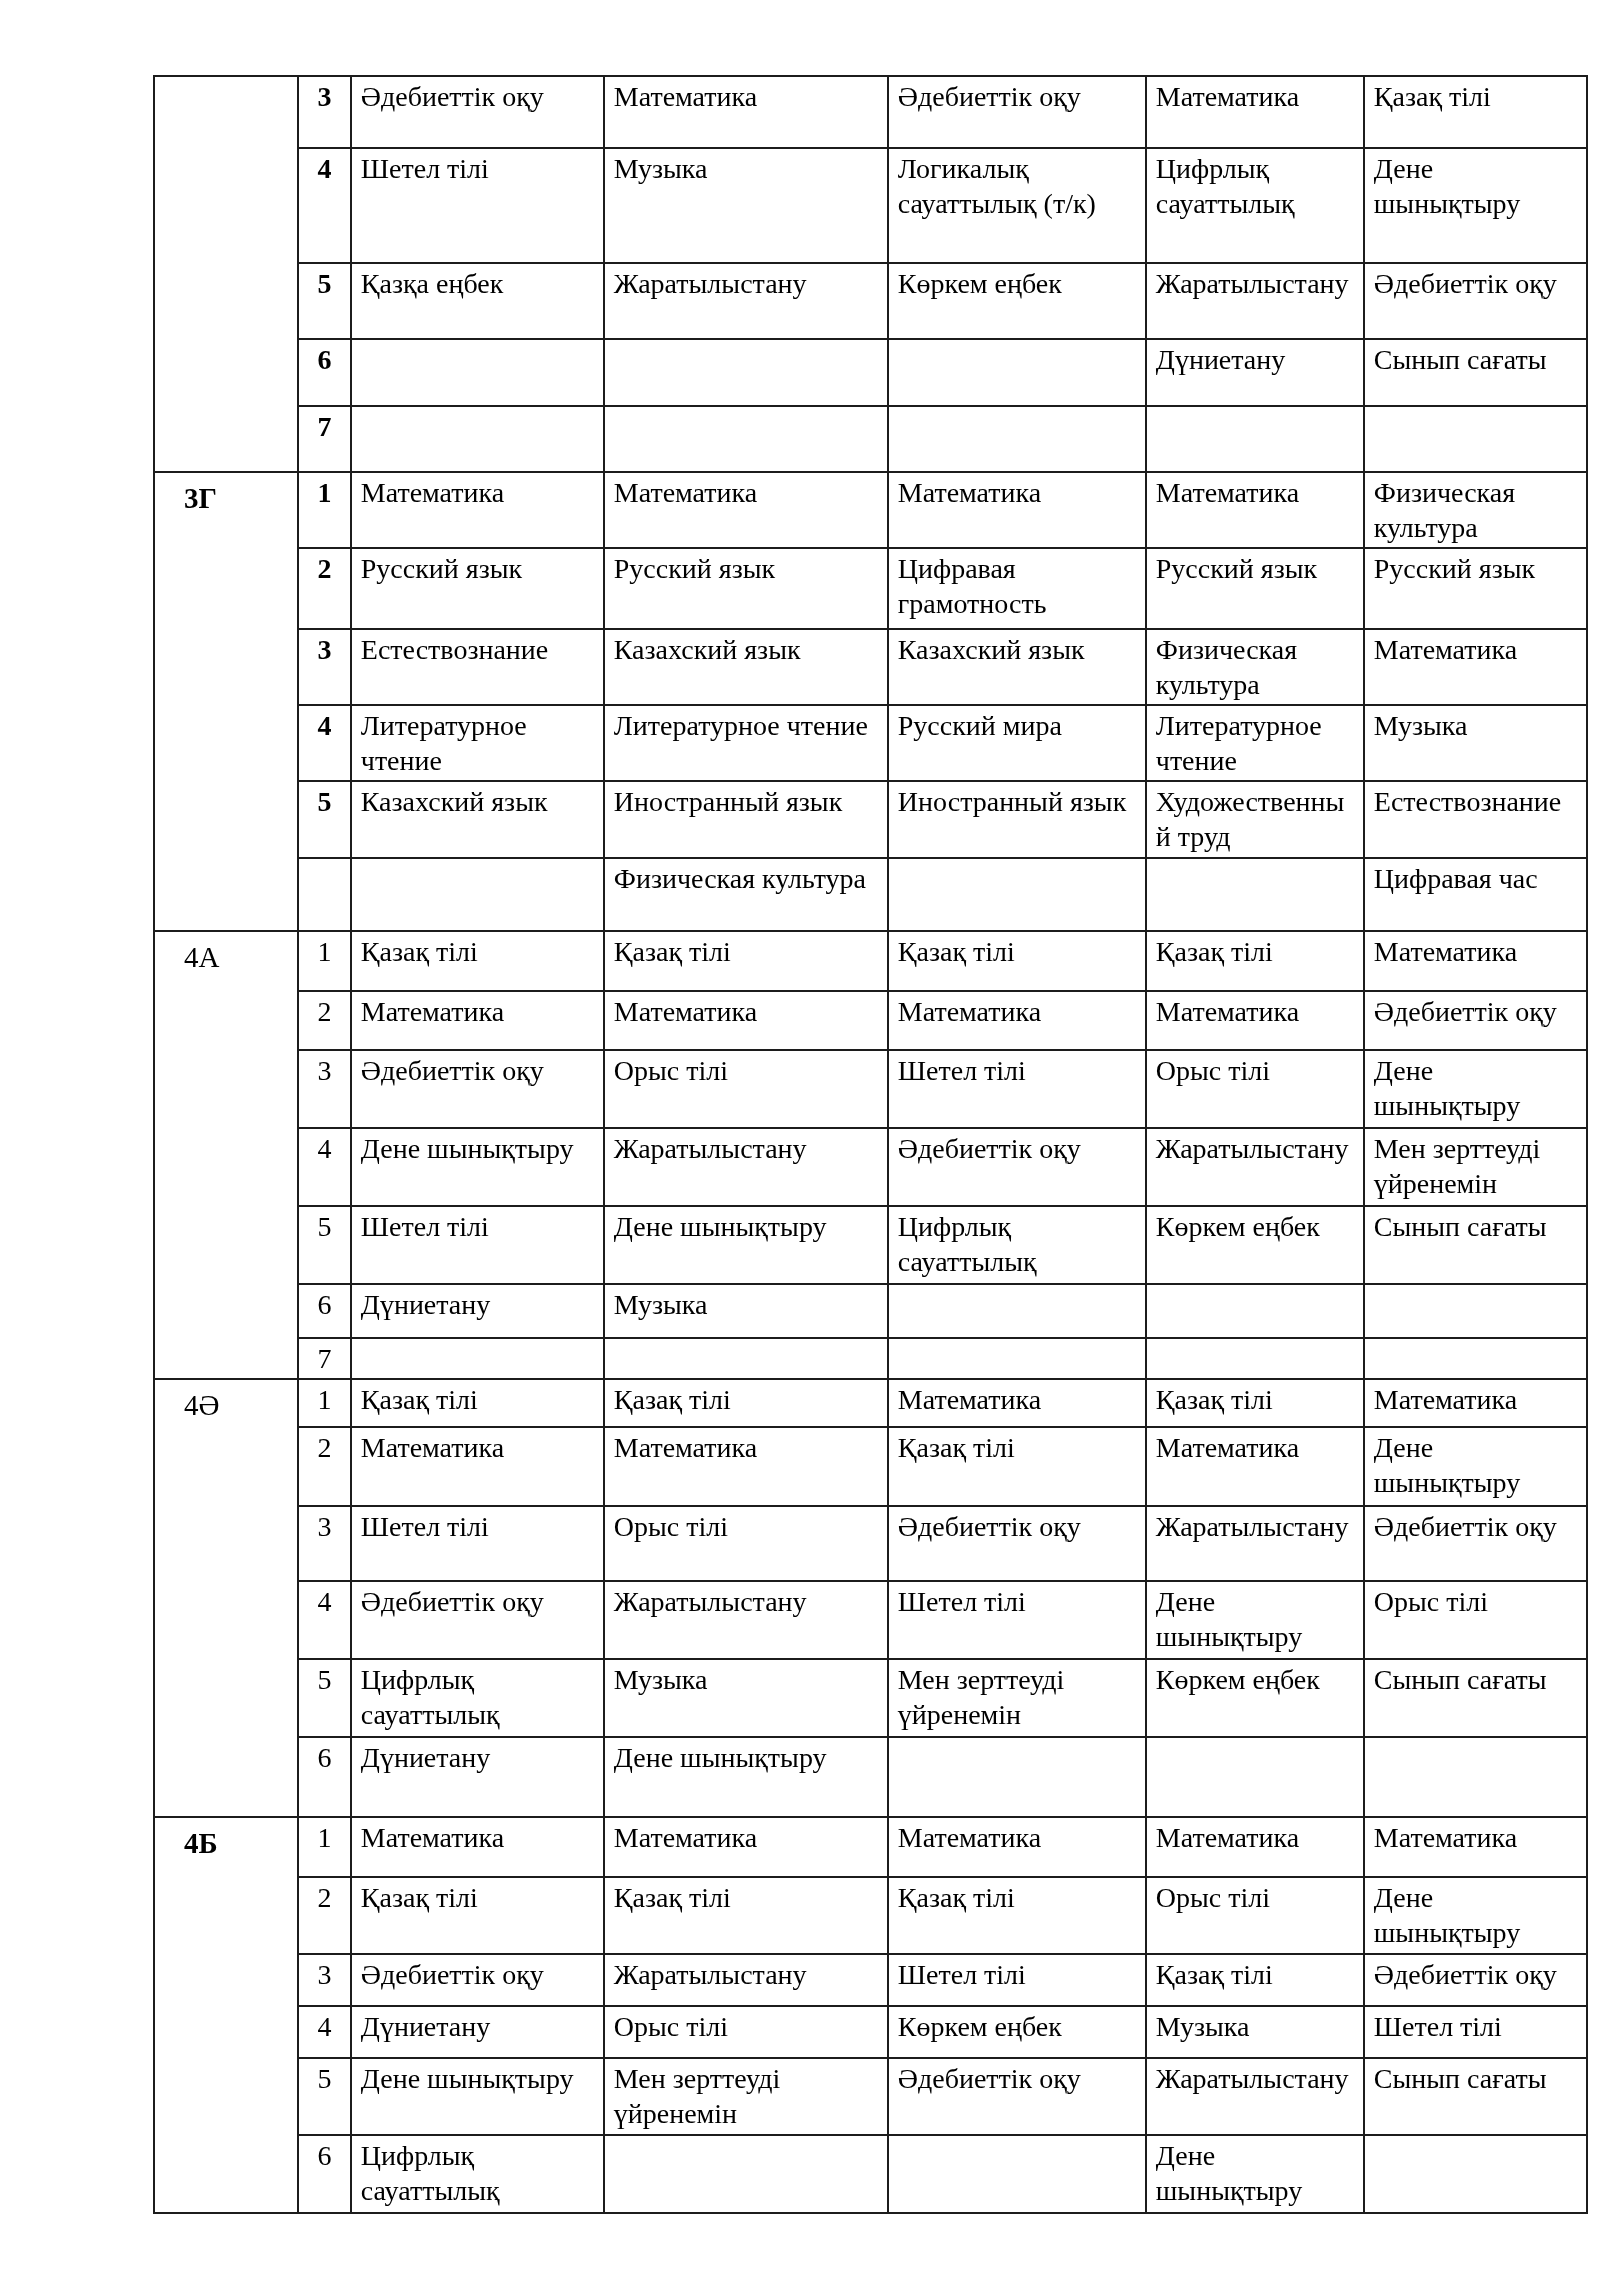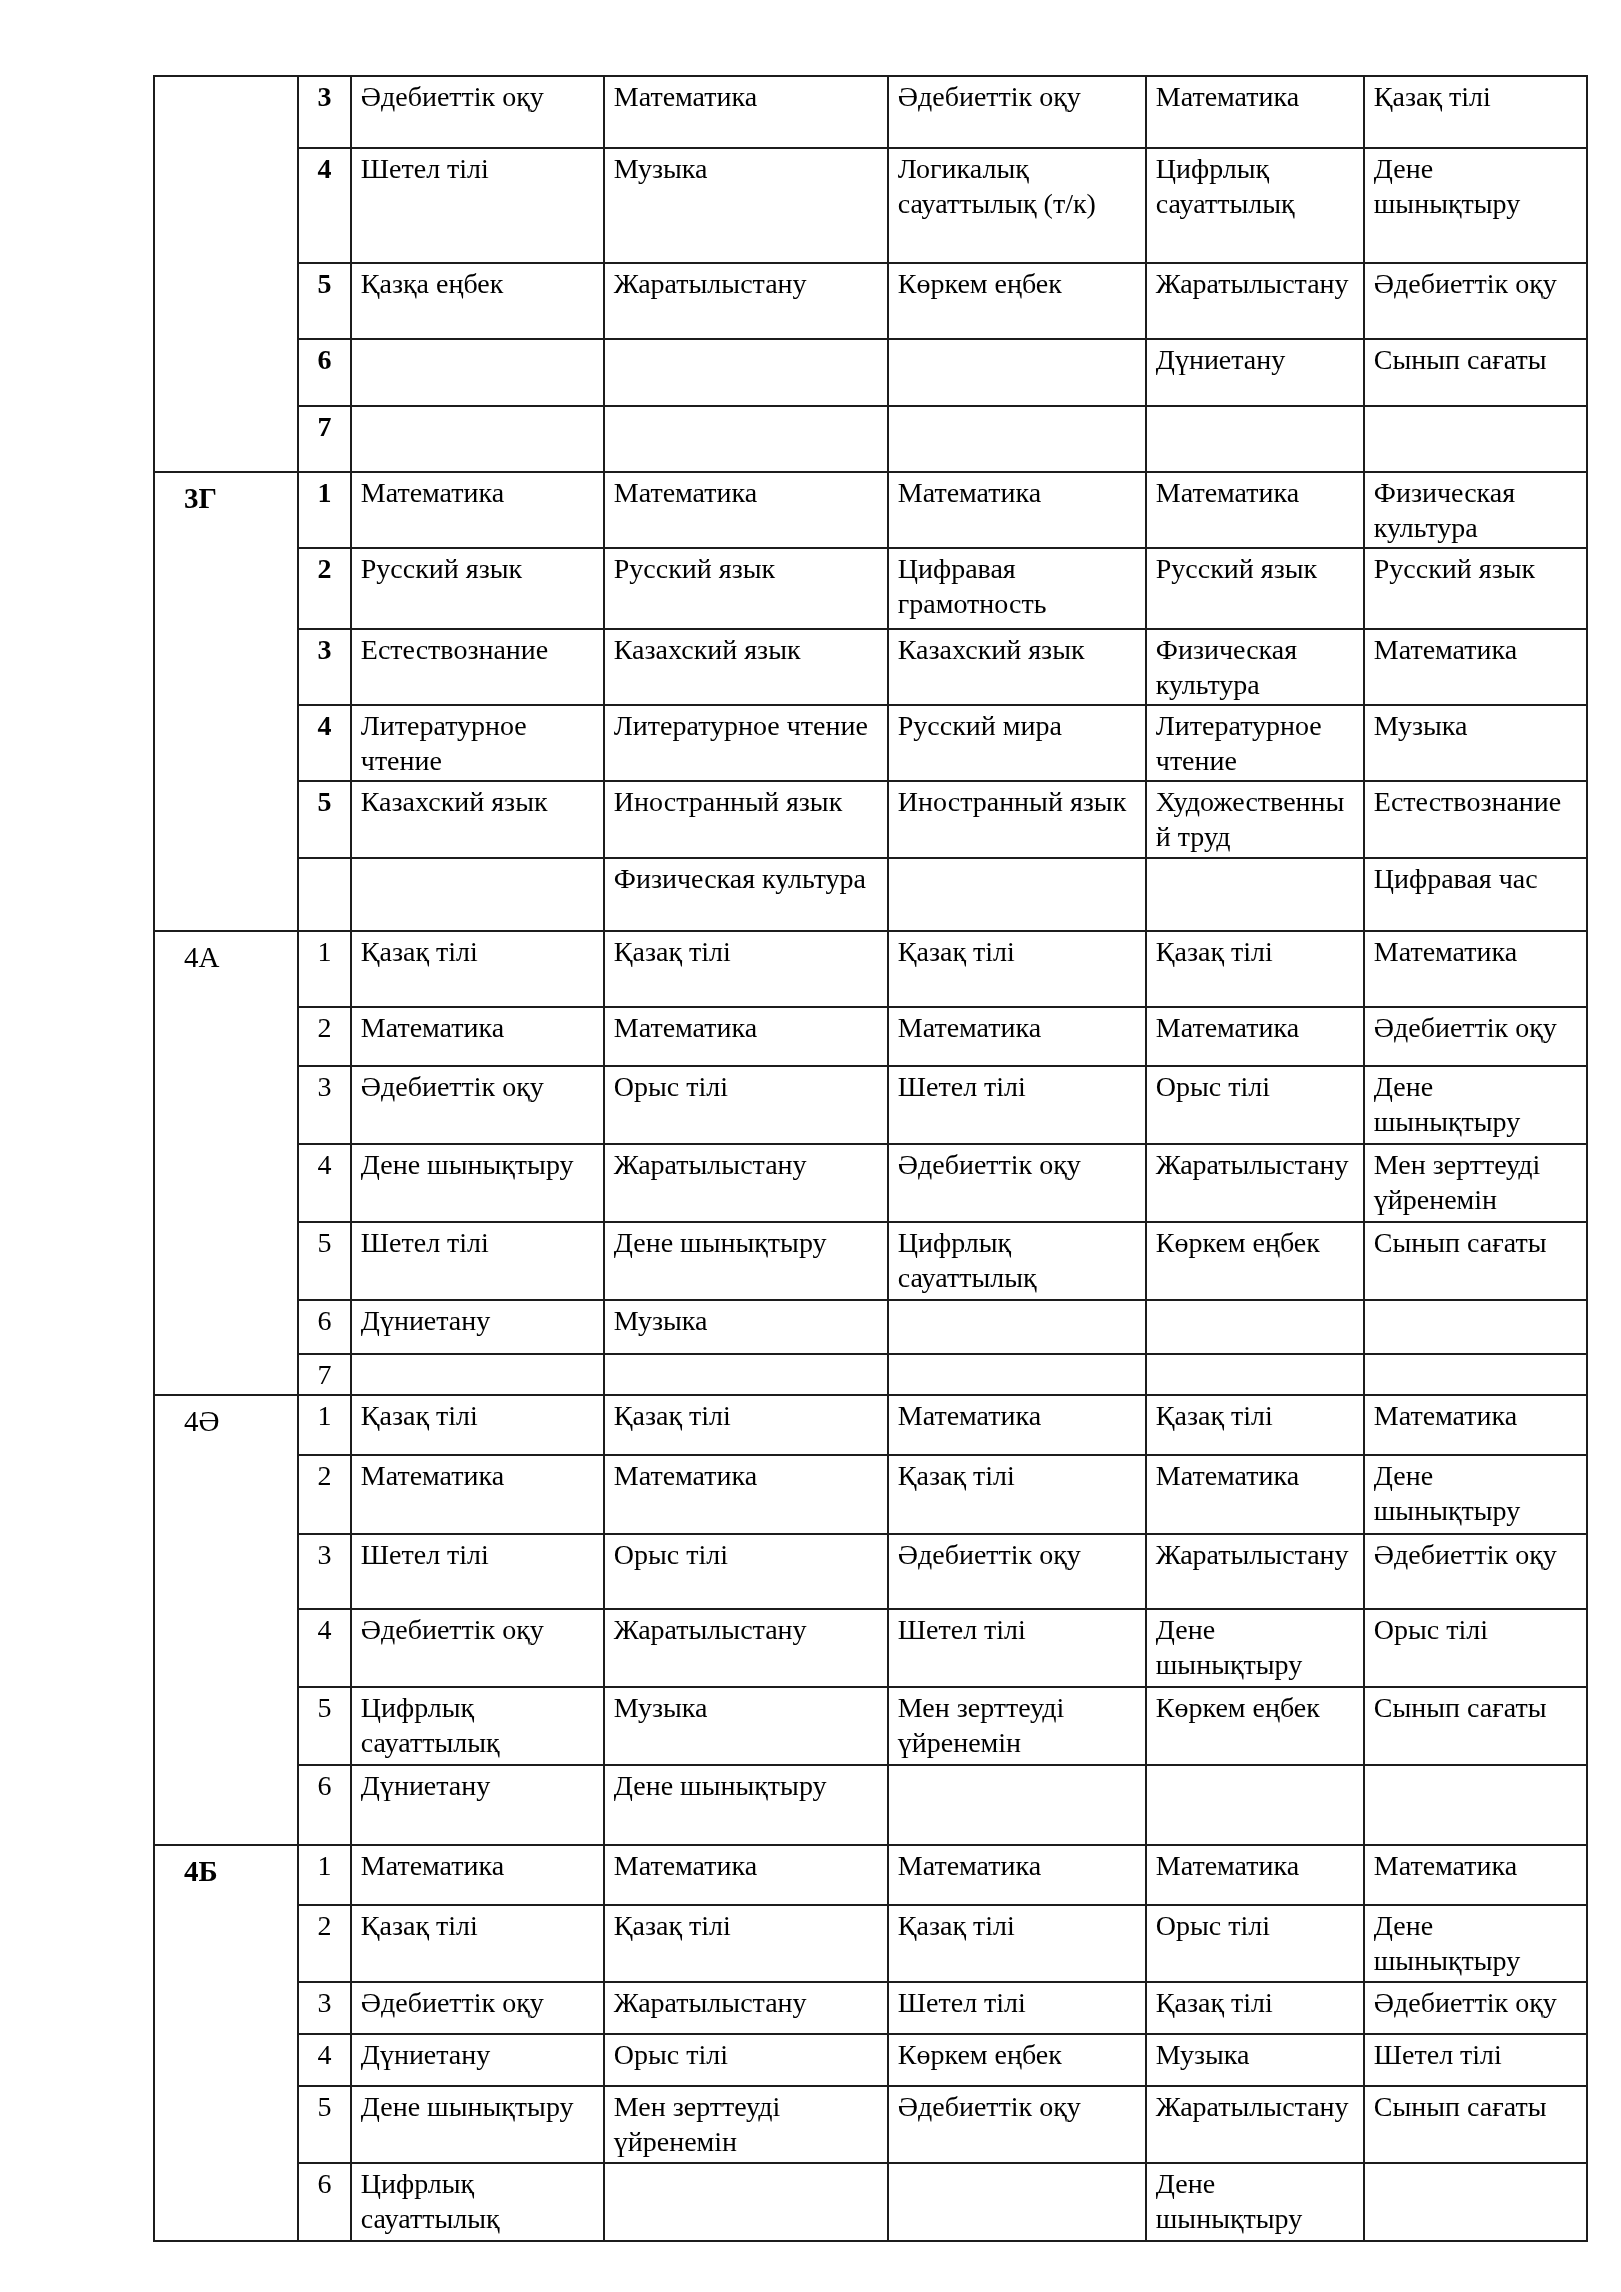--- a/index.html
+++ b/index.html
@@ -152,21 +152,21 @@
           <td class="subject-cell">Естествознание</td>
         </tr>
         <tr style="height: 73px;">
           <td class="num-cell bold"></td>
           <td class="subject-cell"></td>
           <td class="subject-cell">Физическая культура</td>
           <td class="subject-cell"></td>
           <td class="subject-cell"></td>
           <td class="subject-cell">Цифравая час</td>
         </tr>
-        <tr class="section-start" style="height: 76px;">
+        <tr class="section-start" style="height: 60px;">
           <td class="class-cell" rowspan="7">4А</td>
           <td class="num-cell">1</td>
           <td class="subject-cell">Қазақ тілі</td>
           <td class="subject-cell">Қазақ тілі</td>
           <td class="subject-cell">Қазақ тілі</td>
           <td class="subject-cell">Қазақ тілі</td>
           <td class="subject-cell">Математика</td>
         </tr>
         <tr style="height: 59px;">
           <td class="num-cell">2</td>
@@ -209,21 +209,21 @@
           <td class="subject-cell"></td>
         </tr>
         <tr style="height: 37px;">
           <td class="num-cell">7</td>
           <td class="subject-cell"></td>
           <td class="subject-cell"></td>
           <td class="subject-cell"></td>
           <td class="subject-cell"></td>
           <td class="subject-cell"></td>
         </tr>
-        <tr class="section-start" style="height: 60px; padding-left: 44px;">
+        <tr class="section-start" style="height: 48px; padding-left: 44px;">
           <td class="class-cell" rowspan="6">4Ә</td>
           <td class="num-cell">1</td>
           <td class="subject-cell">Қазақ тілі</td>
           <td class="subject-cell">Қазақ тілі</td>
           <td class="subject-cell">Математика</td>
           <td class="subject-cell">Қазақ тілі</td>
           <td class="subject-cell">Математика</td>
         </tr>
         <tr style="height: 79px;">
           <td class="num-cell">2</td>

